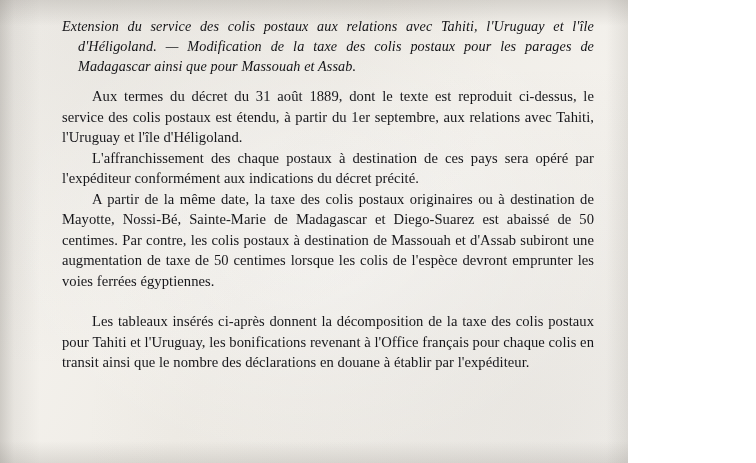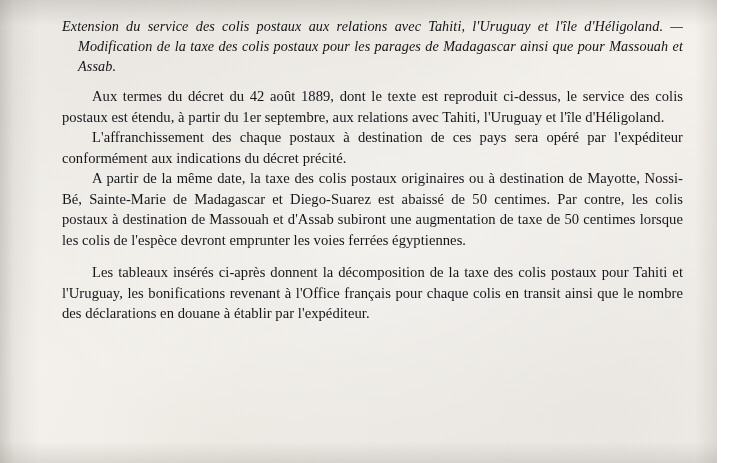--- a/index.html
+++ b/index.html
@@ -8,21 +8,21 @@
     background: #ffffff;
   }
   body {
     width: 756px;
     height: 463px;
     overflow: hidden;
     font-family: "Liberation Serif", serif;
   }
   #page {
     position: relative;
-    width: 717px;
+    width: 628px;
     height: 463px;
     background: #f4f2ee;
     box-sizing: border-box;
   }
   
   #page::before {
     content: "";
     position: absolute;
     inset: 0;
     background:
@@ -67,30 +67,30 @@
     font-size: 14.6px;
     line-height: 1.405;
     text-align: justify;
     text-align-last: left;
     margin: 0;
     text-indent: 30px;
     letter-spacing: 0.05px;
     color: #16161a;
   }
   p.body.gap {
-    margin-top: 12px;
+    margin-top: 20px;
   }
   .para-last {
     text-align-last: left;
   }
 </style>
 </head>
 <body>
 
 <div id="page">
   <div id="text-column">
     <div class="heading">Extension du service des colis postaux aux relations avec Tahiti, l'Uruguay et l'île d'Héligoland. — Modification de la taxe des colis postaux pour les parages de Madagascar ainsi que pour Massouah et Assab.</div>
-    <p class="body">Aux termes du décret du 42 août 1889, dont le texte est reproduit ci-dessus, le service des colis postaux est étendu, à partir du 1er septembre, aux relations avec Tahiti, l'Uruguay et l'île d'Héligoland.</p>
+    <p class="body">Aux termes du décret du 31 août 1889, dont le texte est reproduit ci-dessus, le service des colis postaux est étendu, à partir du 1er septembre, aux relations avec Tahiti, l'Uruguay et l'île d'Héligoland.</p>
     <p class="body">L'affranchissement des chaque postaux à destination de ces pays sera opéré par l'expéditeur conformément aux indications du décret précité.</p>
     <p class="body">A partir de la même date, la taxe des colis postaux originaires ou à destination de Mayotte, Nossi-Bé, Sainte-Marie de Madagascar et Diego-Suarez est abaissé de 50 centimes. Par contre, les colis postaux à destination de Massouah et d'Assab subiront une augmentation de taxe de 50 centimes lorsque les colis de l'espèce devront emprunter les voies ferrées égyptiennes.</p>
     <p class="body gap">Les tableaux insérés ci-après donnent la décomposition de la taxe des colis postaux pour Tahiti et l'Uruguay, les bonifications revenant à l'Office français pour chaque colis en transit ainsi que le nombre des déclarations en douane à établir par l'expéditeur.</p>
   </div>
 </div>
 
 </body></html>

